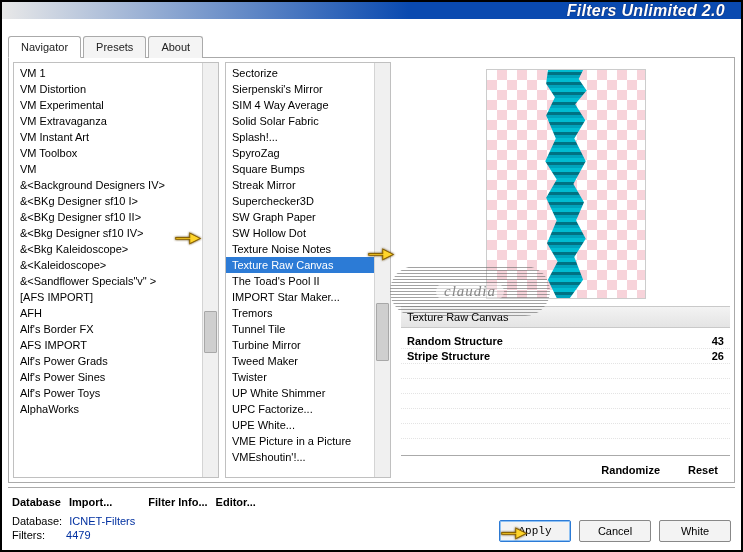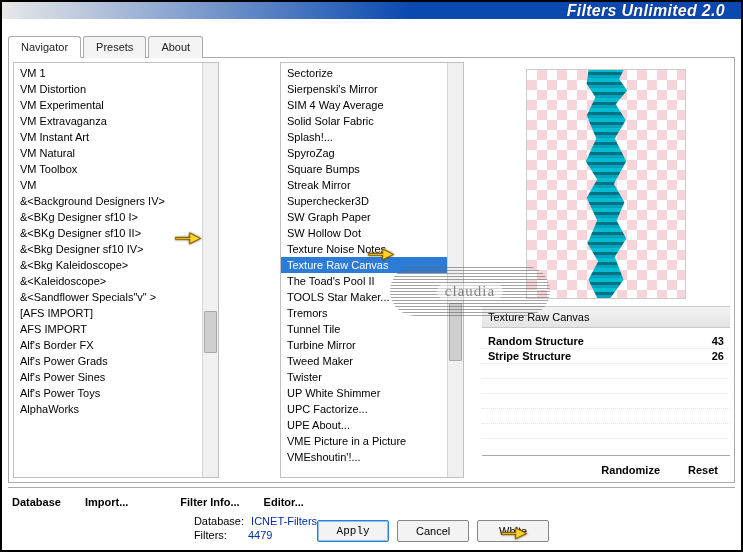--- a/index.html
+++ b/index.html
@@ -41,21 +41,21 @@
     margin-right:2px;
     cursor:pointer;
     position:relative; top:1px;
   }
   .tab.active { background:#fff; border-bottom:1px solid #fff; }
   .main {
     flex:1 1 auto;
     display:flex;
     border:1px solid #aaa; border-top:none;
     padding:4px;
-    gap:14px;
+    gap:6px;
     min-height:0;
   }
   .col { display:flex; flex-direction:column; min-height:0; }
   .listwrap {
     flex:1 1 auto; min-height:0;
     display:flex;
     border:1px solid #c0c0c0;
     background:#fff;
   }
   .list {
@@ -71,35 +71,35 @@
     position:relative;
   }
   .list .item.selected { background:#2c7bd6; color:#fff; }
   .sb {
     width:16px; background:#f0f0f0;
     border-left:1px solid #d4d4d4;
     position:relative;
   }
   .sb .thumb { position:absolute; left:1px; right:1px; background:#cfcfcf; border:1px solid #a8a8a8; border-radius:1px;}
   .col-left { width:206px; }
-  .col-mid { width:184px;margin-left:47px; }
+  .col-mid { width:166px; }
   .col-right { flex:1 1 auto; padding-left:4px; }
   .buttonsrow {
-    display:flex; gap:16px;
+    display:flex; gap:0;
     border-top:1px solid #aaa;
     margin-top:4px; padding-top:6px;
     align-items:center;
     font-size:11px;
   }
   .linkbtn {
     font-size:11px; font-weight:bold; color:#000;
     cursor:pointer; padding:2px 4px;
   }
   .statusrow {
-    display:flex; justify-content:center; align-items:flex-end;
+    display:flex; justify-content:space-between; align-items:flex-end;
     padding:4px 4px 2px 4px; font-size:11px;
   }
   .statusrow .info div { line-height:14px; }
   .btnrow { display:flex; gap:8px; align-items:center; }
   button.win {
     font-size:11px; padding:2px 0; width:72px; height:22px;
     background:#f3f3f3; border:1px solid #888; border-radius:2px;
     cursor:pointer;
   }
   button.win.primary { border:1px solid #2c7bd6; box-shadow:0 0 0 1px #8fc1f3 inset;font-family:Liberation Mono, monospace; }
@@ -156,21 +156,21 @@
       repeating-linear-gradient(0deg,#666 0 1px, transparent 1px 3px);
     opacity:.6;
     border-radius:26px;
     display:flex;align-items:center;justify-content:center;
     z-index:20;
     pointer-events:none;
   }
   .wmark span{
     font-family: "Comic Sans MS", cursive; font-size:15px; color:#333;
     background:rgba(255,255,255,.55); padding:0 8px; border-radius:10px;
-    letter-spacing:1px;
+    font-style:italic; letter-spacing:1px;
   }
 </style>
 </head>
 <body>
 
 <div class="app">
 
   <div class="titlebar">
     <span class="title">Filters Unlimited 2.0</span>
   </div>
@@ -186,33 +186,33 @@
     <div class="main">
 
       <div class="col col-left">
         <div class="listwrap">
           <div class="list" id="leftlist">
               <div class="item">VM 1</div>
               <div class="item">VM Distortion</div>
               <div class="item">VM Experimental</div>
               <div class="item">VM Extravaganza</div>
               <div class="item">VM Instant Art</div>
-              <div class="item">VM Natural</div>
               <div class="item">VM Toolbox</div>
               <div class="item">VM</div>
               <div class="item">&amp;&lt;Background Designers IV&gt;</div>
               <div class="item">&amp;&lt;BKg Designer sf10 I&gt;</div>
               <div class="item">&amp;&lt;BKg Designer sf10 II&gt;</div>
               <div class="item">&amp;&lt;Bkg Designer sf10 IV&gt;</div>
               <div class="item">&amp;&lt;Bkg Kaleidoscope&gt;</div>
               <div class="item">&amp;&lt;Kaleidoscope&gt;</div>
               <div class="item">&amp;&lt;Sandflower Specials"v" &gt;</div>
               <div class="item">[AFS IMPORT]</div>
+              <div class="item">AFH</div>
+              <div class="item">Alf's Border FX</div>
               <div class="item">AFS IMPORT</div>
-              <div class="item">Alf's Border FX</div>
               <div class="item">Alf's Power Grads</div>
               <div class="item">Alf's Power Sines</div>
               <div class="item">Alf's Power Toys</div>
               <div class="item">AlphaWorks</div>
             </div>
           <div class="sb">
             <div class="thumb" style="top:60%; height:10%;"></div>
           </div>
         </div>
       </div>
@@ -227,29 +227,29 @@
               <div class="item">Splash!...</div>
               <div class="item">SpyroZag</div>
               <div class="item">Square Bumps</div>
               <div class="item">Streak Mirror</div>
               <div class="item">Superchecker3D</div>
               <div class="item">SW Graph Paper</div>
               <div class="item">SW Hollow Dot</div>
               <div class="item">Texture Noise Notes</div>
               <div class="item selected">Texture Raw Canvas</div>
               <div class="item">The Toad's Pool II</div>
-              <div class="item">TOOLS Star Maker...</div>
+              <div class="item">IMPORT Star Maker...</div>
               <div class="item">Tremors</div>
               <div class="item">Tunnel Tile</div>
               <div class="item">Turbine Mirror</div>
               <div class="item">Tweed Maker</div>
               <div class="item">Twister</div>
               <div class="item">UP White Shimmer</div>
               <div class="item">UPC Factorize...</div>
-              <div class="item">UPE About...</div>
+              <div class="item">UPE White...</div>
               <div class="item">VME Picture in a Picture</div>
               <div class="item">VMEshoutin'!...</div>
             </div>
           <div class="sb">
             <div class="thumb" style="top:58%; height:14%;"></div>
           </div>
         </div>
       </div>
 
       <div class="col col-right">

